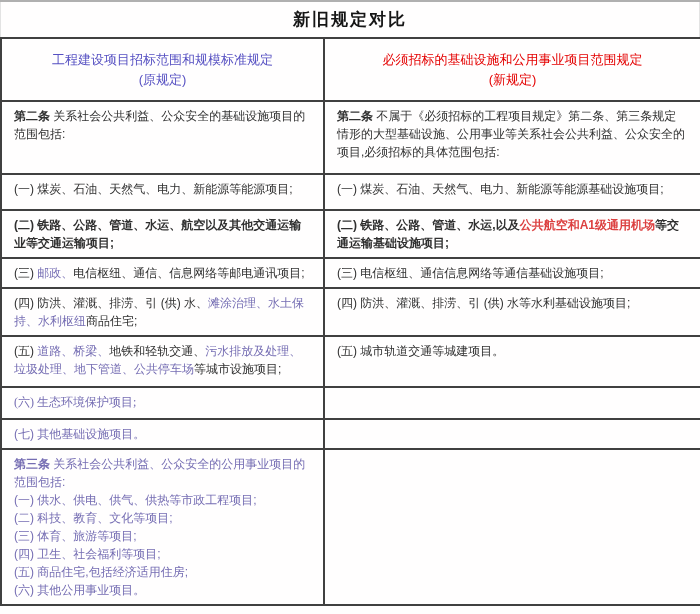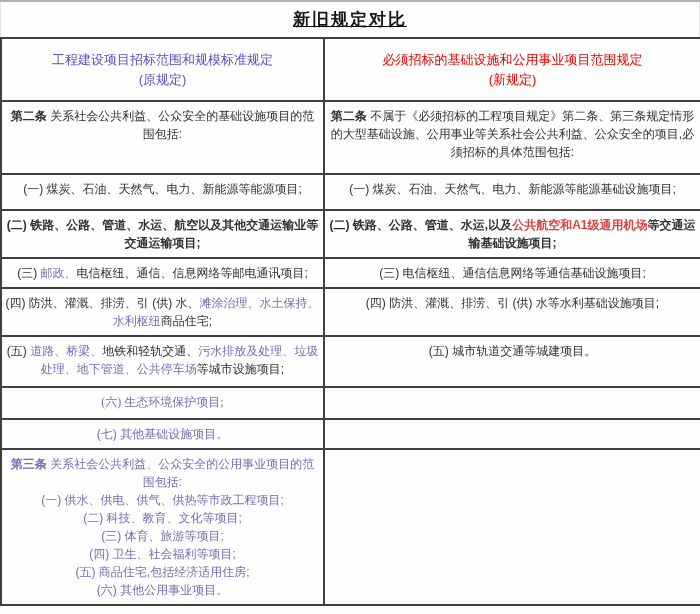--- a/index.html
+++ b/index.html
@@ -5,44 +5,44 @@
   html,body{margin:0;padding:0;background:#ffffff;}
   #page{
     width:700px;height:614px;box-sizing:border-box;position:relative;
     background:#fffefe;
     font-family:"Liberation Sans","DejaVu Sans",sans-serif;
     border-top:2px solid #b0b0b0;
     overflow:hidden;
   }
   #title-bar{
     height:35px;display:flex;align-items:center;justify-content:center;
-    border-left:1px solid #e3e3e3;border-right:1px solid #e3e3e3;text-decoration:underline;
+    border-left:1px solid #e3e3e3;border-right:1px solid #e3e3e3;
   }
   #page-title{
     font-family:"Liberation Serif","DejaVu Serif",serif;
     font-weight:bold;font-size:17px;color:#161616;letter-spacing:2px;
   }
   table#comparison-table{
     width:700px;border-collapse:collapse;table-layout:fixed;
   }
   #comparison-table th,#comparison-table td{
     border:2px solid var(--border,#404040);
     box-sizing:border-box;overflow:hidden;
     vertical-align:top;
   }
   #comparison-table th{
     height:63px;vertical-align:middle;text-align:center;
     font-size:13px;font-weight:normal;line-height:20px;padding:2px 14px;
   }
   th.col-old{color:var(--header_blue,#5650c2);width:323px;}
   th.col-new{color:var(--header_red,#e40000);width:377px;}
   #comparison-table td{
-    padding:5px 3px;font-size:12px;line-height:18px;
+    padding:5px 12px;font-size:12px;line-height:18px;
     color:var(--black,#303030);white-space:pre-line;
-    text-align:center;
+    text-align:left;
   }
   .c-purple{color:var(--purple,#756db3);}
   .c-red{color:var(--body_red,#dc4040);}
   .c-black{color:var(--black,#303030);}
   .bold{font-weight:bold;}
 </style>
 </head>
 <body>
 
 <div id="page">

